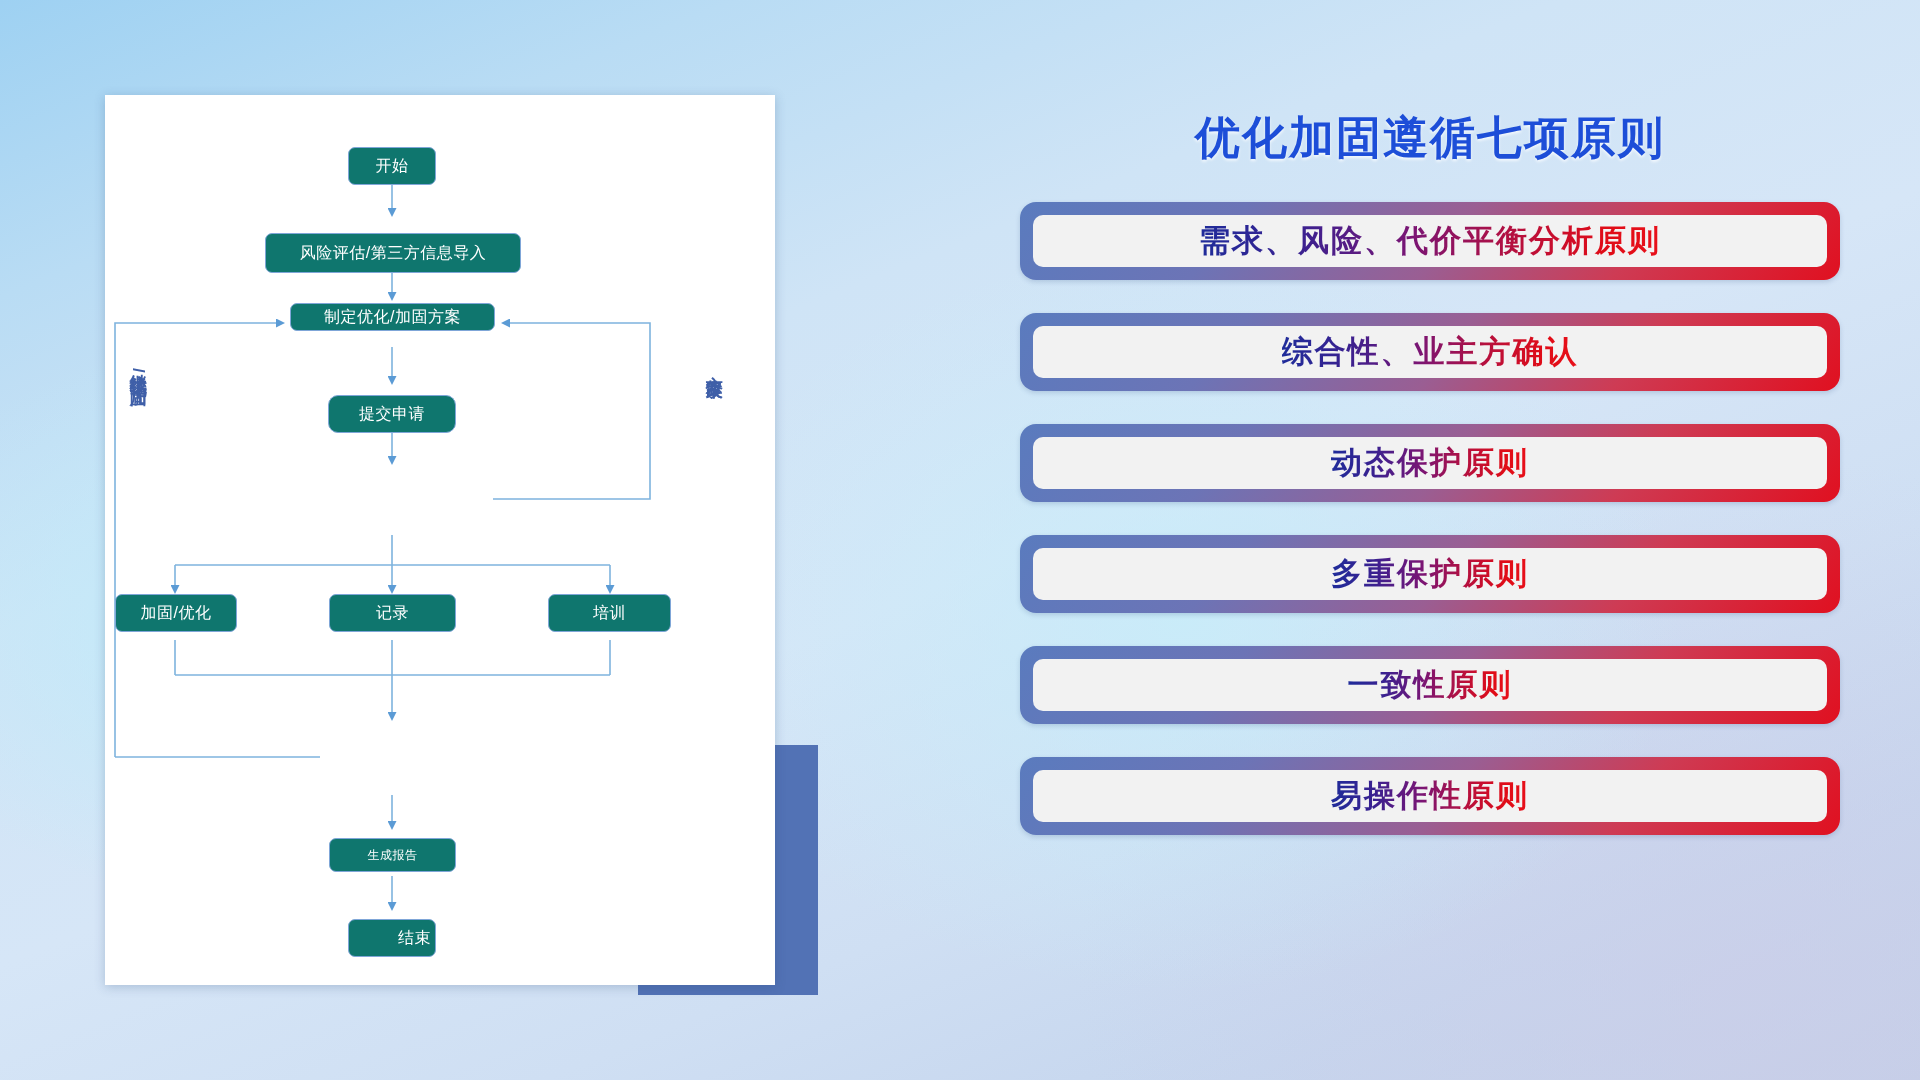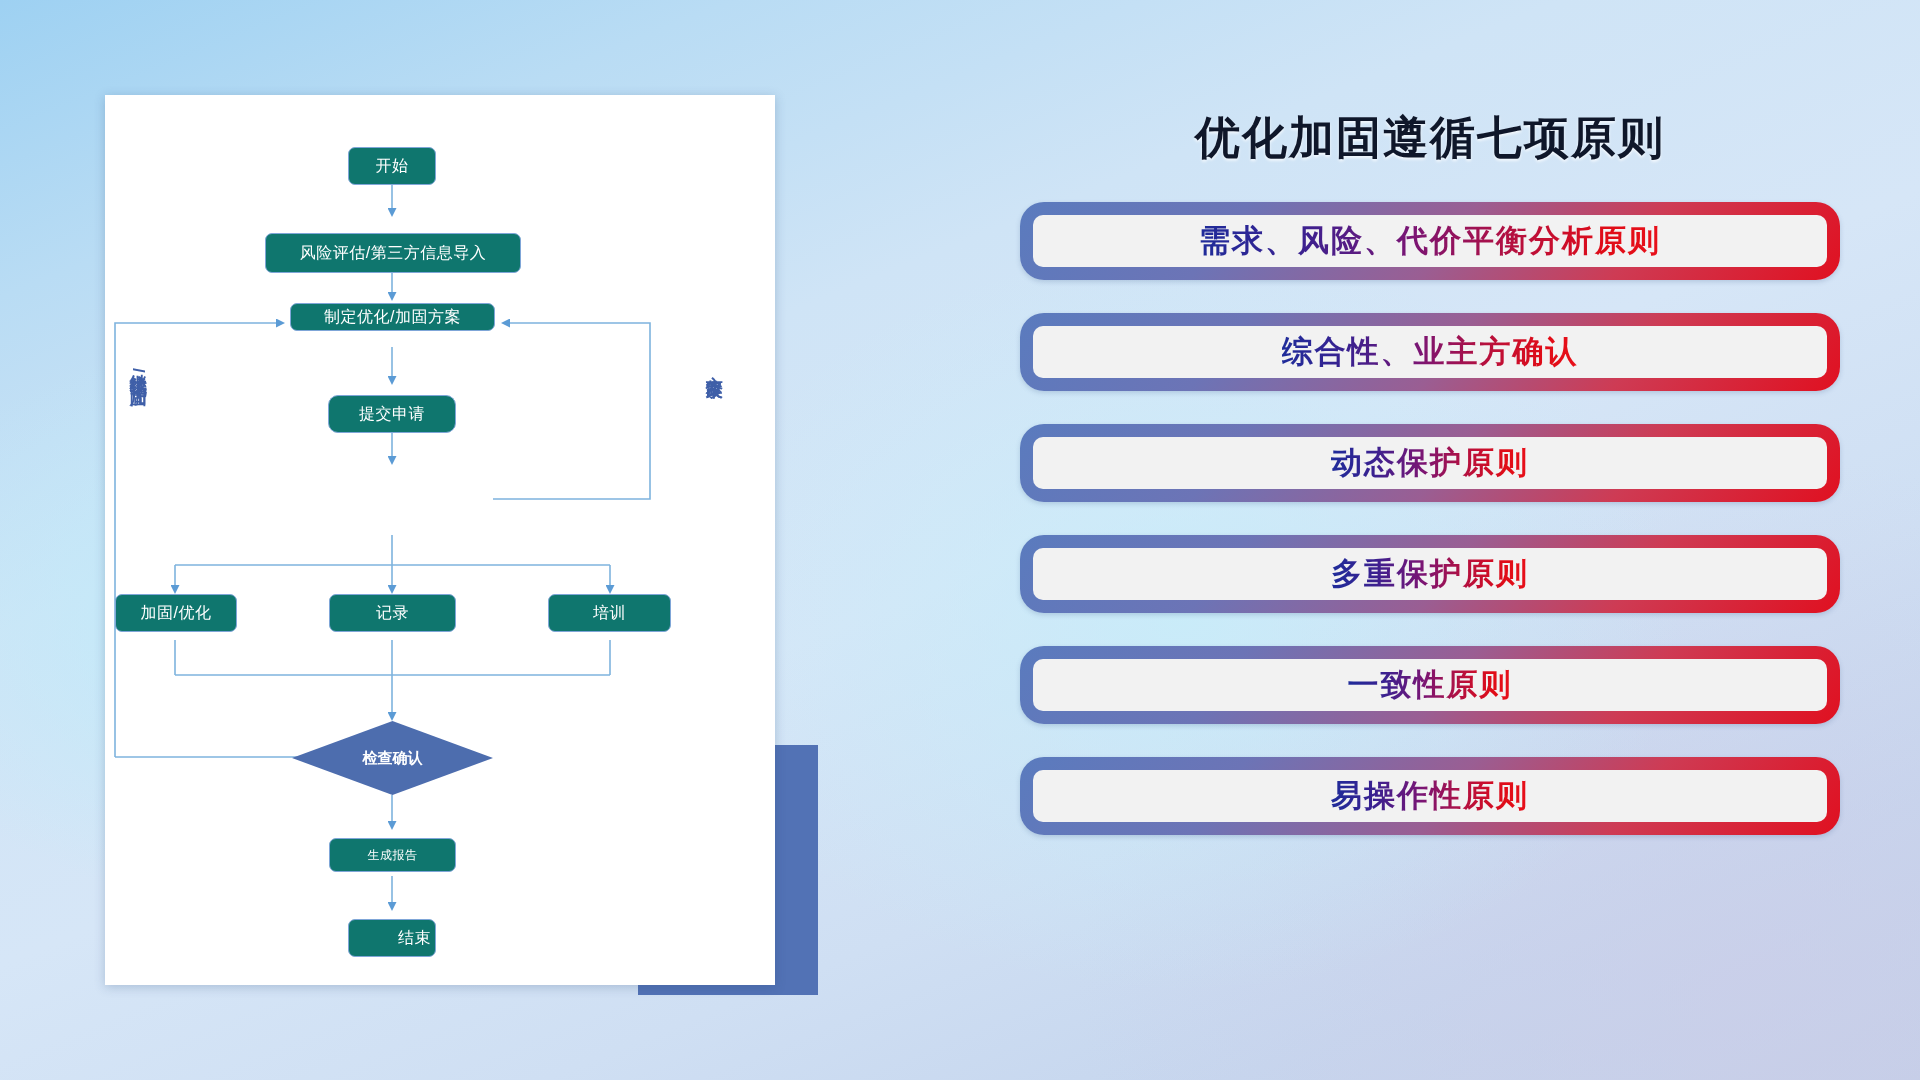--- a/index.html
+++ b/index.html
@@ -64,30 +64,30 @@
   
   #right-panel{
     position:absolute;
     left:1020px; top:108px;
     width:820px; height:900px;
   }
   #panel-title{
     text-align:center;
     font-size:45px;
     font-weight:bold;
-    color:#0f172a;
+    color:#1d4ed8;
     letter-spacing:2px;
     text-shadow:0 2px 3px rgba(255,255,255,.75);
     margin-bottom:34px;
   }
   .principle{
     position:relative;
     height:78px;
     margin-bottom:33px;
-    border-radius:24px;
+    border-radius:16px;
     padding:13px;
     background:linear-gradient(128deg,#5A7BBE 0%,#6C74B6 26%,#9A5E93 52%,#CE3B54 74%,#E01020 100%);
     box-shadow:0 2px 5px rgba(60,90,140,.22);
   }
   .principle-inner{
     width:100%; height:100%;
     border-radius:10px;
     background:#F2F2F2;
     display:flex; align-items:center; justify-content:center;
   }
@@ -171,23 +171,20 @@
   </div>
 
   <div class="fnode" style="left:224px; top:499px; width:127px; height:38px; font-size:16px;">
     <span>记录</span>
   </div>
 
   <div class="fnode" style="left:443px; top:499px; width:123px; height:38px; font-size:16px;">
     <span>培训</span>
   </div>
 
-  <div class="fdiamond" style="left:187px; top:626px; width:201px; height:74px;">
-    <span>检查确认</span>
-  </div>
 
   <div class="fnode" style="left:224px; top:743px; width:127px; height:34px; font-size:12px;">
     <span>生成报告</span>
   </div>
 
   <div class="fnode" style="left:243px; top:824px; width:88px; height:38px; font-size:16px;padding-left:45px;">
     <span>结束</span>
   </div>
 
   <div class="vlabel" style="left:24px; top:265px;">继续优化/加固</div>

